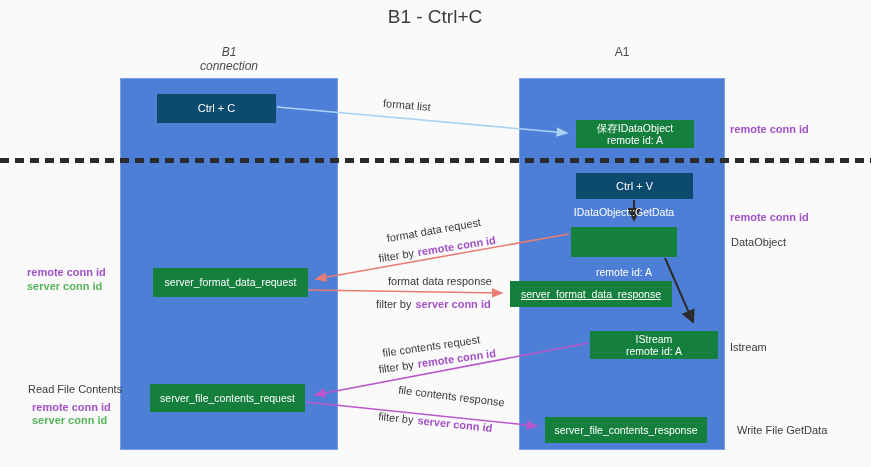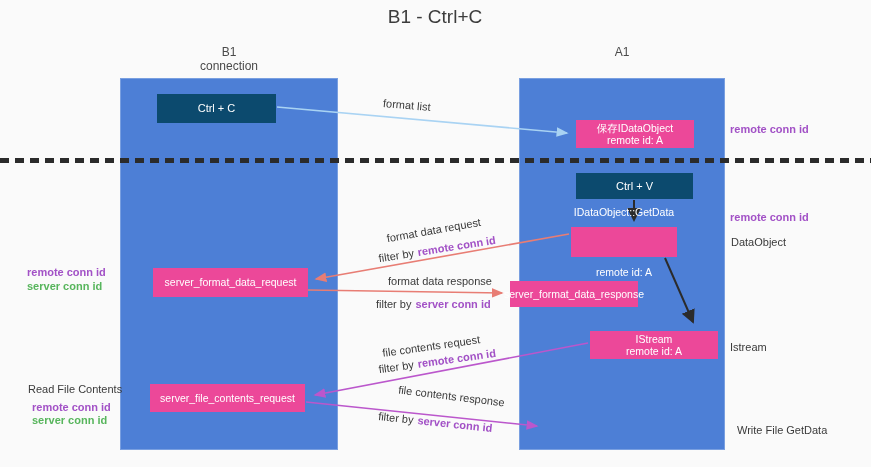--- a/index.html
+++ b/index.html
@@ -20,40 +20,40 @@
   #lane-right{left:519px;top:78px;width:206px;height:372px;}
   .divider{
     left:0;top:158px;width:871px;height:5px;z-index:5;
     background:repeating-linear-gradient(90deg,#2b2b2b 0 9px,transparent 9px 15px);
   }
   .node{
     display:flex;flex-direction:column;align-items:center;justify-content:center;
     color:#ffffff;text-align:center;z-index:4;font-size:11px;line-height:13px;
   }
   .green{background:#0c4a6e;}
-  .orange{background:#ec4899;}
+  .orange{background:#15803d;}
   .small{font-size:10.5px;line-height:12.5px;}
   .sidelabel{font-size:11px;line-height:13px;white-space:nowrap;z-index:6;}
   .purple{color:#a251c6;font-weight:bold;}
   .greentx{color:#57b55c;font-weight:bold;}
   .dark{color:#3a3a3a;}
   .flowlabel{font-size:11px;white-space:nowrap;z-index:6;color:#3a3a3a;}
   .flowlabel .fid{font-weight:bold;color:#a251c6;margin-left:4px;}
   svg#arrows{left:0;top:0;z-index:3;pointer-events:none;}
 </style>
 </head>
 <body>
 
 <div id="stage">
 
   <div class="abs title">
     <div>B1 - Ctrl+C</div>
   </div>
 
-  <div class="abs lane-header" style="left:120px;top:45px;width:218px;">
+  <div class="abs lane-header" style="left:120px;top:45px;width:218px;font-style:italic;">
     <div>B1</div>
     <div>connection</div>
   </div>
   <div class="abs lane-header" style="left:519px;top:45px;width:206px;">
     <div>A1</div>
   </div>
 
   <div id="lane-left" class="abs lane"></div>
   <div id="lane-right" class="abs lane"></div>
 
@@ -98,33 +98,36 @@
 
   <div class="abs node orange small" style="left:571px;top:227px;width:106px;height:30px;gap:48px;">
     <div>IDataObject::GetData</div>
     <div>remote id: A</div>
   </div>
 
   <div class="abs node orange small" style="left:153px;top:268px;width:155px;height:29px;">
     <div>server_format_data_request</div>
   </div>
 
-  <div class="abs node orange small" style="left:510px;top:281px;width:128px;height:26px;">
+  <div class="abs node orange small" style="left:510px;top:281px;width:162px;height:26px;text-decoration:underline;">
     <div>server_format_data_response</div>
   </div>
 
   <div class="abs node orange small" style="left:590px;top:331px;width:128px;height:28px;">
     <div>IStream</div>
     <div>remote id: A</div>
   </div>
 
   <div class="abs node orange small" style="left:150px;top:384px;width:155px;height:28px;">
     <div>server_file_contents_request</div>
   </div>
 
+  <div class="abs node orange small" style="left:545px;top:417px;width:162px;height:26px;">
+    <div>server_file_contents_response</div>
+  </div>
 
   <div class="abs sidelabel purple" style="left:730px;top:123px;">remote conn id</div>
   <div class="abs sidelabel purple" style="left:730px;top:211px;">remote conn id</div>
   <div class="abs sidelabel dark" style="left:731px;top:236px;">DataObject</div>
   <div class="abs sidelabel dark" style="left:730px;top:341px;">Istream</div>
   <div class="abs sidelabel dark" style="left:737px;top:424px;">Write File GetData</div>
 
   <div class="abs sidelabel purple" style="left:27px;top:266px;">remote conn id</div>
   <div class="abs sidelabel greentx" style="left:27px;top:280px;">server conn id</div>
   <div class="abs sidelabel dark" style="left:28px;top:383px;">Read File Contents</div>

